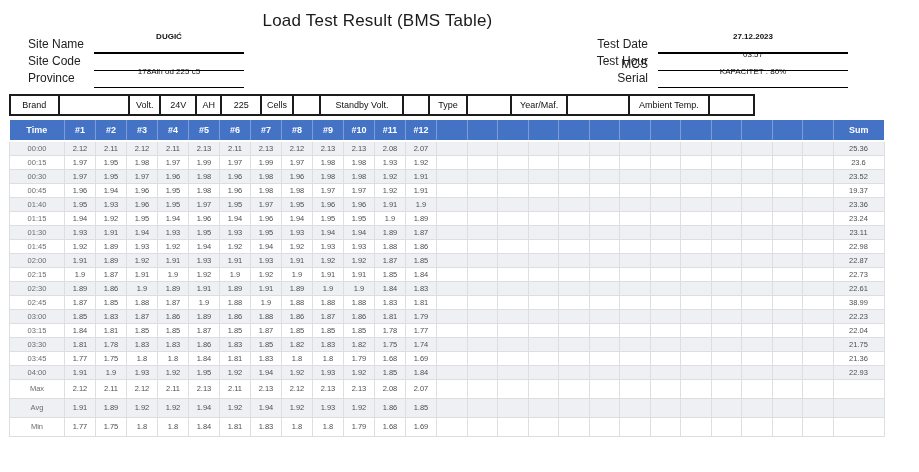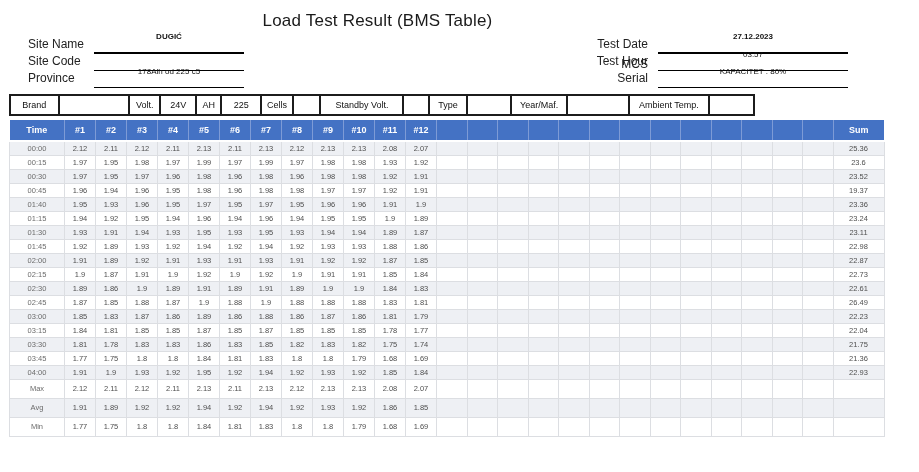--- a/index.html
+++ b/index.html
@@ -500,21 +500,21 @@
           <td></td>
           <td></td>
           <td></td>
           <td></td>
           <td></td>
           <td></td>
           <td></td>
           <td></td>
           <td></td>
           <td></td>
-          <td>26.49</td>
+          <td>38.99</td>
         </tr>
         <tr class="band">
           <td class="time">03:00</td>
           <td>1.85</td>
           <td>1.83</td>
           <td>1.87</td>
           <td>1.86</td>
           <td>1.89</td>
           <td>1.86</td>
           <td>1.88</td>

